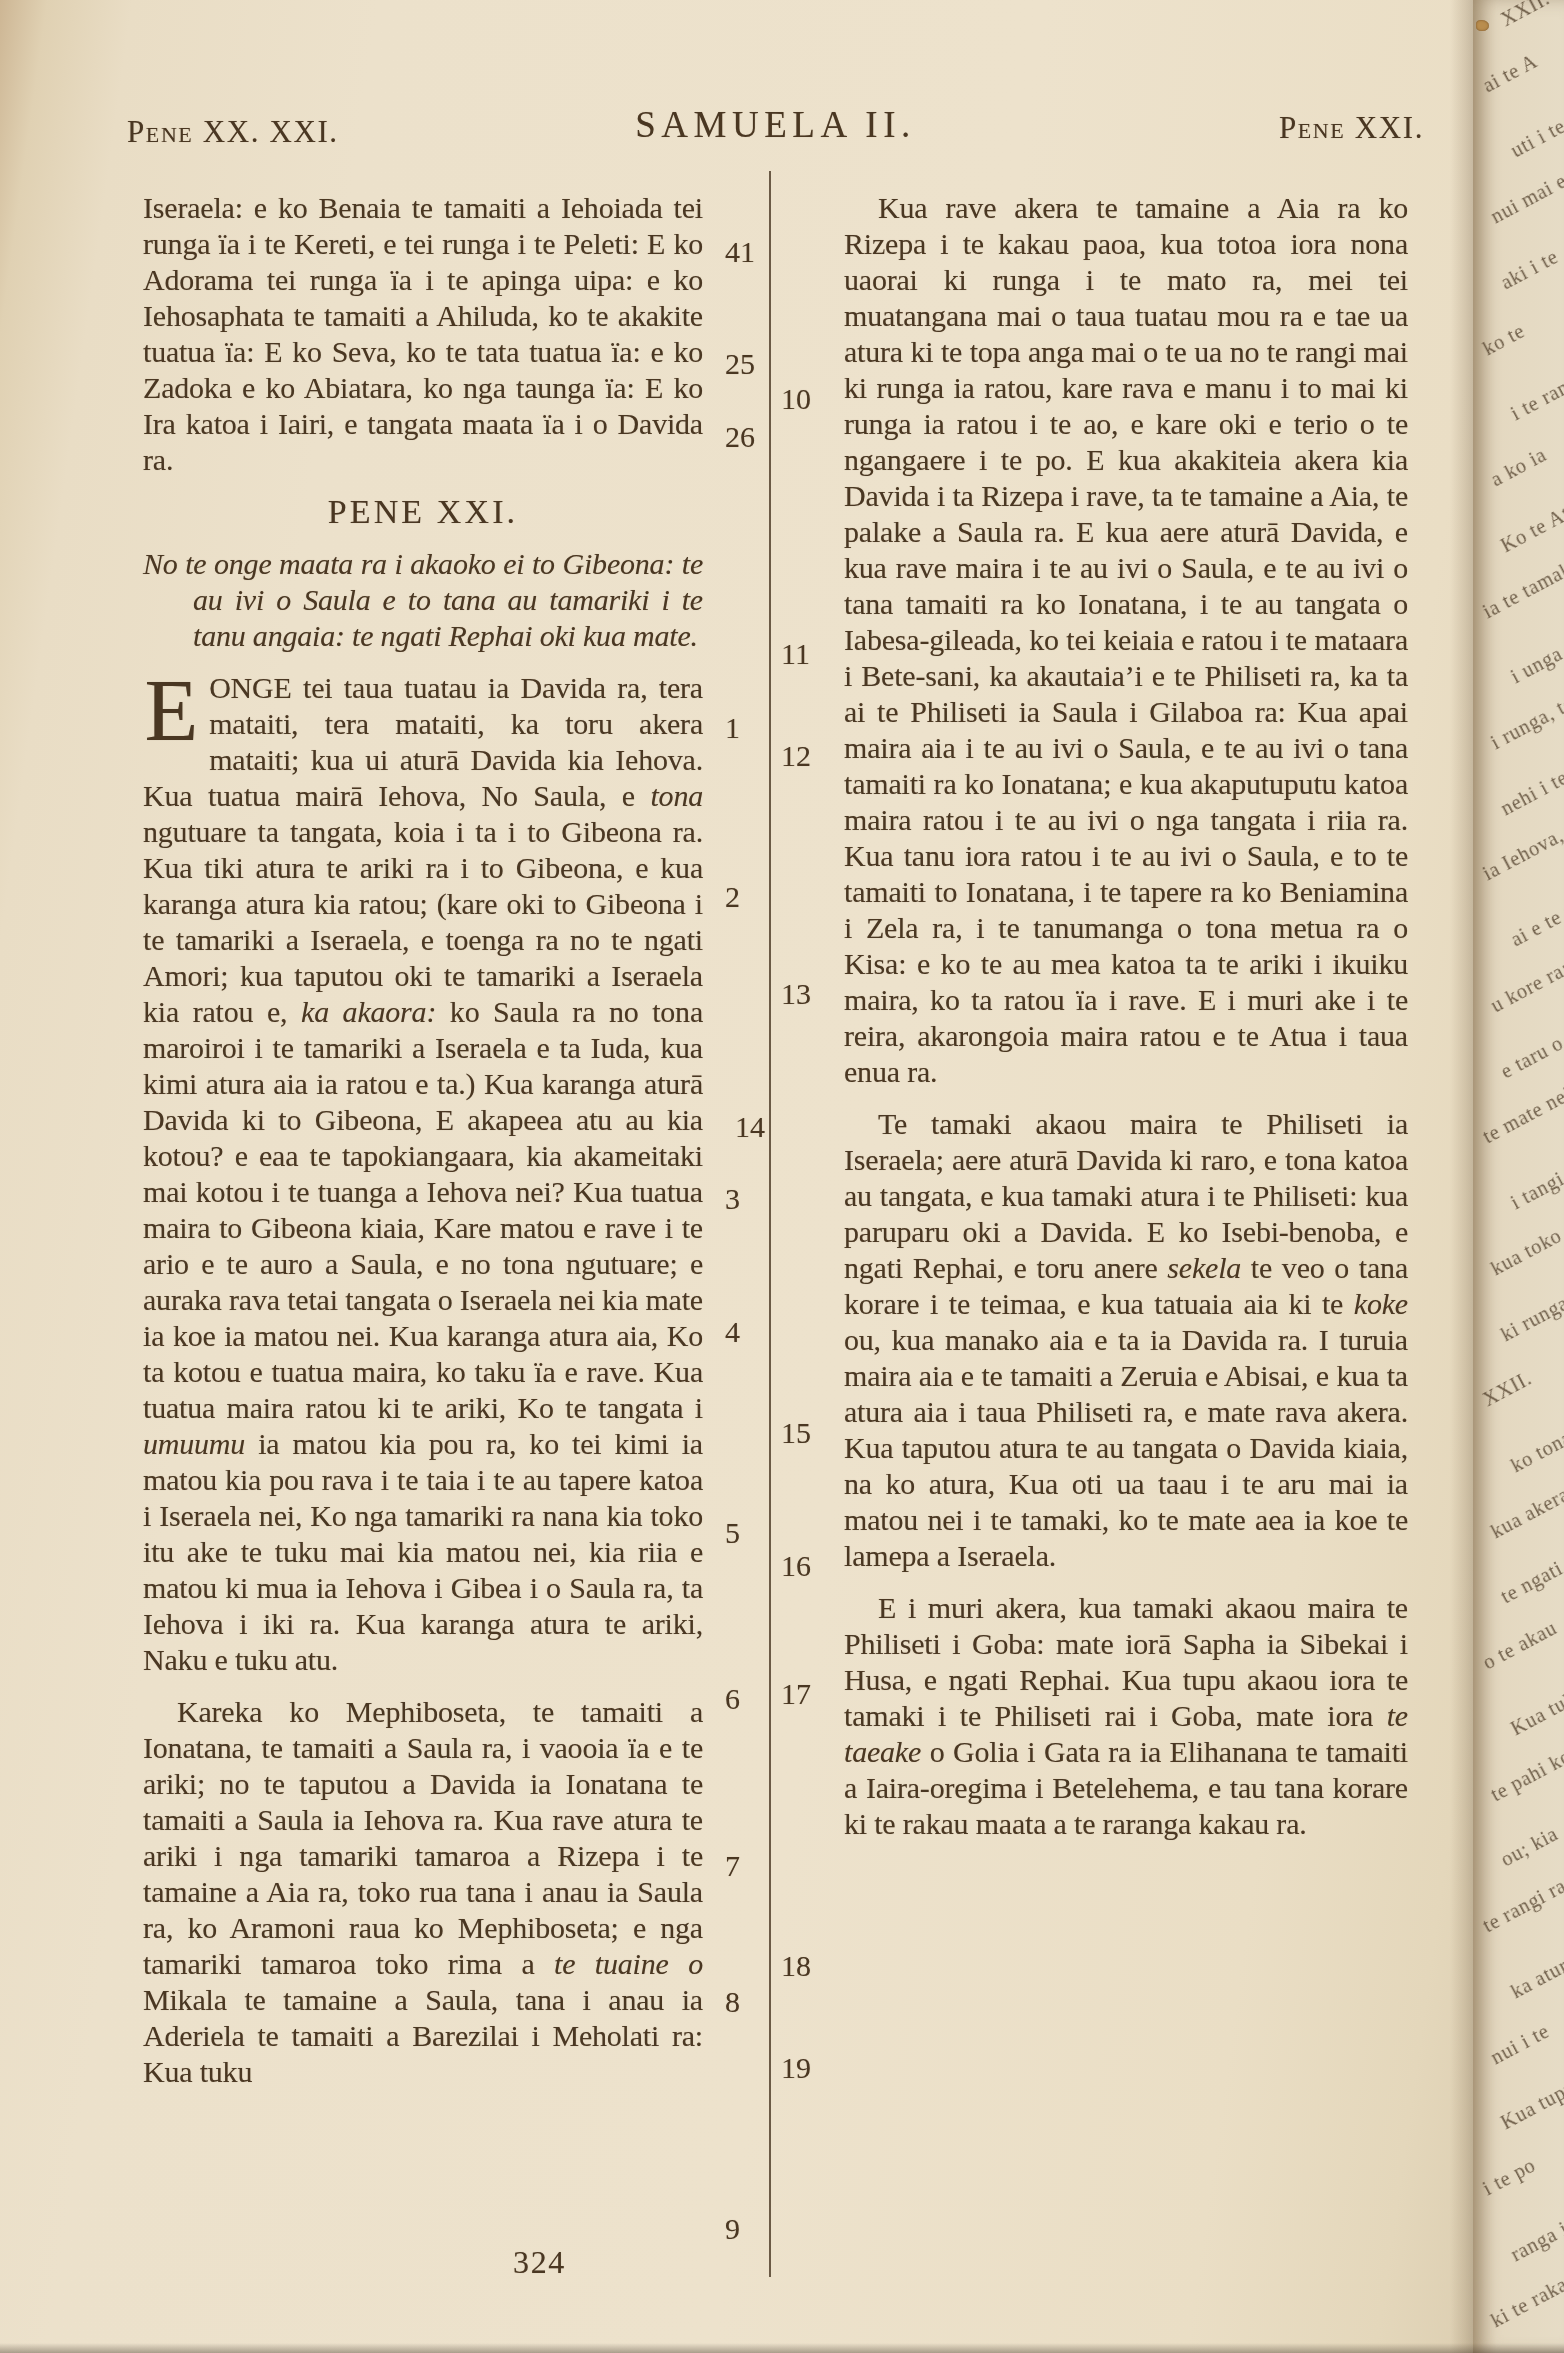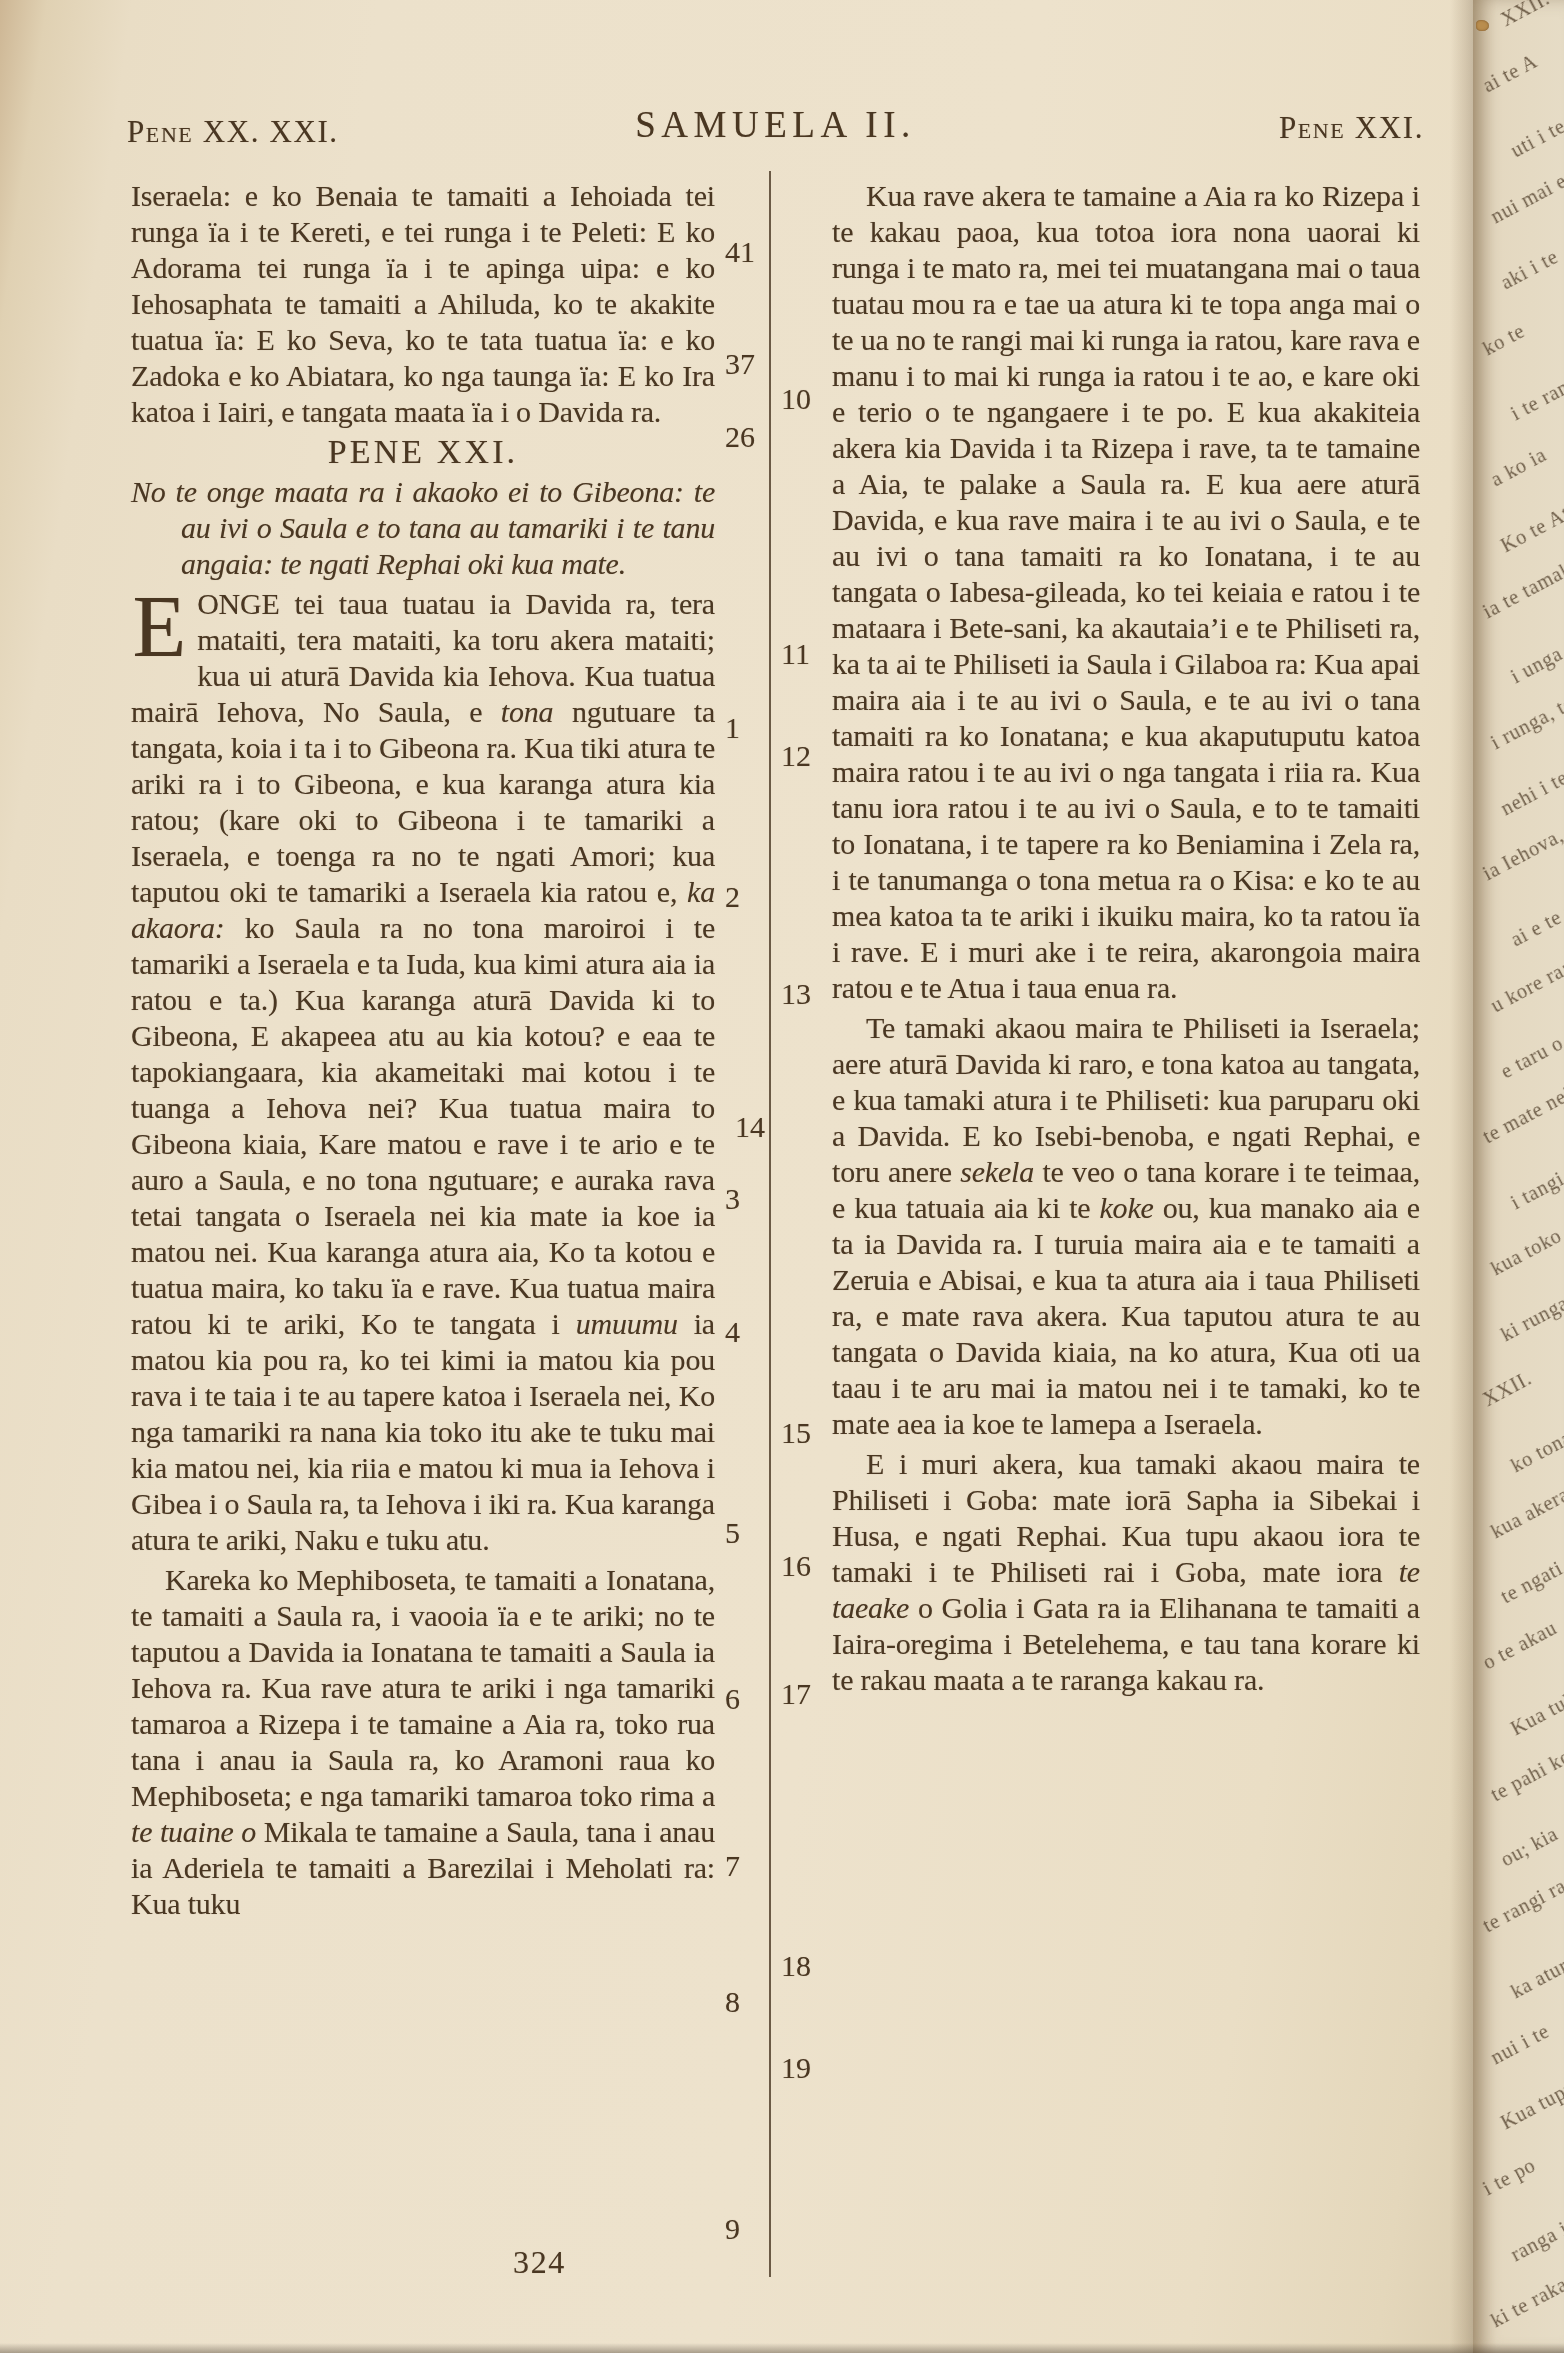--- a/index.html
+++ b/index.html
@@ -9,21 +9,21 @@
     font-family:"Liberation Serif","DejaVu Serif",serif;color:#4a3722;
   }
   .inkish{text-shadow:0 0 0.8px rgba(74,55,34,.35);}
   .hdr{position:absolute;font-size:31px;color:#4a3722;}
   .hdr-left{left:127px;top:114px;font-variant:small-caps;letter-spacing:1.6px;}
   .hdr-center{left:127px;width:1297px;top:103px;text-align:center;font-size:37px;letter-spacing:5.5px;}
   .hdr-right{left:127px;width:1297px;top:110px;text-align:right;font-variant:small-caps;letter-spacing:1.6px;}
   .col{position:absolute;top:174px;text-align:justify;font-size:30px;line-height:36px;letter-spacing:-0.2px;color:#4a3722;}
   .col-left{left:127px;width:592px;}
   .col-right{left:828px;width:596px;}
-  .col p{margin:4px;}
+  .col p{margin:16px;}
   p.indent{text-indent:34px;}
   .chapter-heading{text-align:center;font-size:34px;letter-spacing:3.1px;margin:14px 0 14px;text-indent:0;}
   .summary{font-style:italic;padding-left:50px;text-indent:-50px;margin:0 0 28px 0;}
   .dropcap{float:left;font-size:88px;line-height:69px;padding:6.3px 11px 0 1.6px;}
   .vnum{position:absolute;font-size:30px;line-height:34px;color:#4a3722;}
   .divider{position:absolute;left:769px;top:171px;width:2.3px;height:2106px;background:#54422e;opacity:.85;}
   .pageno{position:absolute;top:2244px;left:438px;width:203px;text-align:center;font-size:32px;letter-spacing:1.6px;}
   .edge{
     position:absolute;top:0;right:0;width:92px;height:2354px;overflow:hidden;
     background:linear-gradient(90deg,#d4c3a4 0,#ddcfb5 11px,#e4d8c0 23.5px,#e6dcc6 100%);
@@ -57,21 +57,21 @@
       <p class="body-para indent"><span>Kareka ko Mephiboseta, te tamaiti a Ionatana, te tamaiti a Saula ra, i vaooia ïa e te ariki; no te taputou a Davida ia Ionatana te tamaiti a Saula ia Iehova ra. Kua rave atura te ariki i nga tamariki tamaroa a Rizepa i te tamaine a Aia ra, toko rua tana i anau ia Saula ra, ko Aramoni raua ko Mephiboseta; e nga tamariki tamaroa toko rima a </span><i>te tuaine o</i><span> Mikala te tamaine a Saula, tana i anau ia Aderiela te tamaiti a Barezilai i Meholati ra: Kua tuku</span></p>
     </div>
   <div class="col col-right inkish" id="col-right">
       <p class="body-para indent"><span>Kua rave akera te tamaine a Aia ra ko Rizepa i te kakau paoa, kua totoa iora nona uaorai ki runga i te mato ra, mei tei muatangana mai o taua tuatau mou ra e tae ua atura ki te topa anga mai o te ua no te rangi mai ki runga ia ratou, kare rava e manu i to mai ki runga ia ratou i te ao, e kare oki e terio o te ngangaere i te po. E kua akakiteia akera kia Davida i ta Rizepa i rave, ta te tamaine a Aia, te palake a Saula ra. E kua aere aturā Davida, e kua rave maira i te au ivi o Saula, e te au ivi o tana tamaiti ra ko Ionatana, i te au tangata o Iabesa-gileada, ko tei keiaia e ratou i te mataara i Bete-sani, ka akautaia’i e te Philiseti ra, ka ta ai te Philiseti ia Saula i Gilaboa ra: Kua apai maira aia i te au ivi o Saula, e te au ivi o tana tamaiti ra ko Ionatana; e kua akaputuputu katoa maira ratou i te au ivi o nga tangata i riia ra. Kua tanu iora ratou i te au ivi o Saula, e to te tamaiti to Ionatana, i te tapere ra ko Beniamina i Zela ra, i te tanumanga o tona metua ra o Kisa: e ko te au mea katoa ta te ariki i ikuiku maira, ko ta ratou ïa i rave. E i muri ake i te reira, akarongoia maira ratou e te Atua i taua enua ra.</span></p>
       <p class="body-para indent"><span>Te tamaki akaou maira te Philiseti ia Iseraela; aere aturā Davida ki raro, e tona katoa au tangata, e kua tamaki atura i te Philiseti: kua paruparu oki a Davida.  E ko Isebi-benoba, e ngati Rephai, e toru anere </span><i>sekela</i><span> te veo o tana korare i te teimaa, e kua tatuaia aia ki te </span><i>koke</i><span> ou, kua manako aia e ta ia Davida ra.  I turuia maira aia e te tamaiti a Zeruia e Abisai, e kua ta atura aia i taua Philiseti ra, e mate rava akera.  Kua taputou atura te au tangata o Davida kiaia, na ko atura, Kua oti ua taau i te aru mai ia matou nei i te tamaki, ko te mate aea ia koe te lamepa a Iseraela.</span></p>
       <p class="body-para indent"><span>E i muri akera, kua tamaki akaou maira te Philiseti i Goba: mate iorā Sapha ia Sibekai i Husa, e ngati Rephai.  Kua tupu akaou iora te tamaki i te Philiseti rai i Goba, mate iora </span><i>te taeake</i><span> o Golia i Gata ra ia Elihanana te tamaiti a Iaira-oregima i Betelehema, e tau tana korare ki te rakau maata a te raranga kakau ra.</span></p>
     </div>
 
   <div id="vnums">
       <span class="vnum inkish" style="left: 725px; top: 235px;">41</span>
-      <span class="vnum inkish" style="left: 725px; top: 347px;">37</span>
+      <span class="vnum inkish" style="left: 725px; top: 347px;">25</span>
       <span class="vnum inkish" style="left: 725px; top: 420px;">26</span>
       <span class="vnum inkish" style="left: 725px; top: 711px;">1</span>
       <span class="vnum inkish" style="left: 725px; top: 880px;">2</span>
       <span class="vnum inkish" style="left: 725px; top: 1182px;">3</span>
       <span class="vnum inkish" style="left: 725px; top: 1315px;">4</span>
       <span class="vnum inkish" style="left: 725px; top: 1516px;">5</span>
       <span class="vnum inkish" style="left: 725px; top: 1682px;">6</span>
       <span class="vnum inkish" style="left: 725px; top: 1849px;">7</span>
       <span class="vnum inkish" style="left: 725px; top: 1985px;">8</span>
       <span class="vnum inkish" style="left: 725px; top: 2212px;">9</span>

